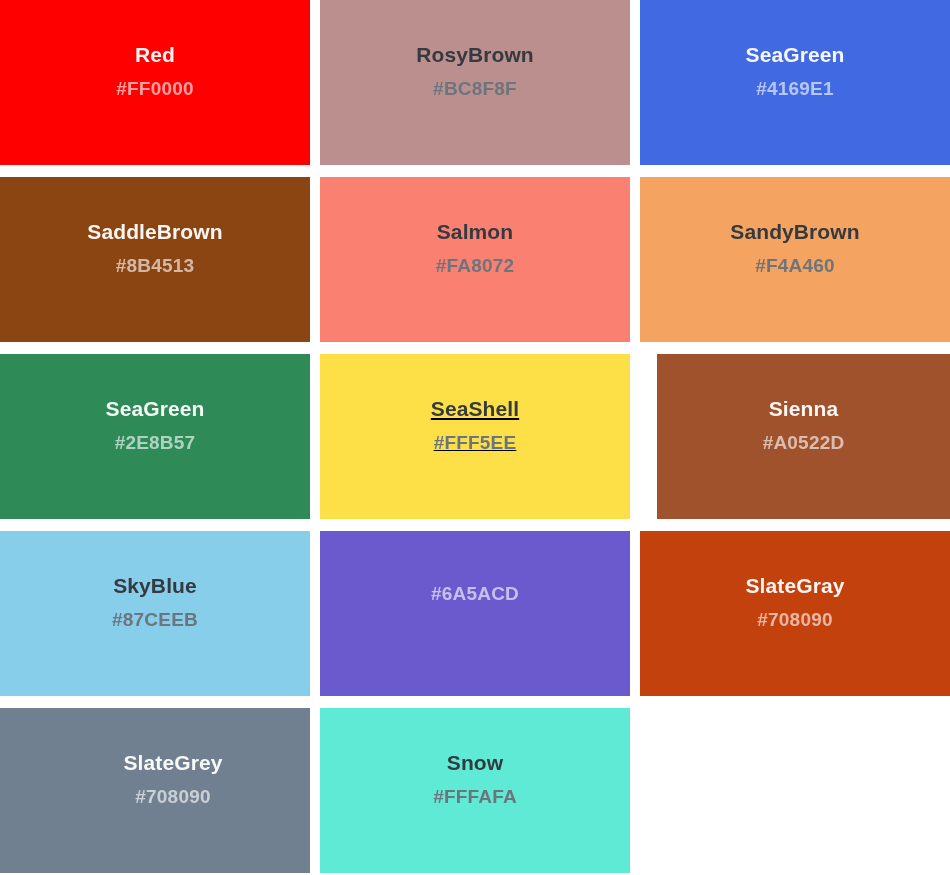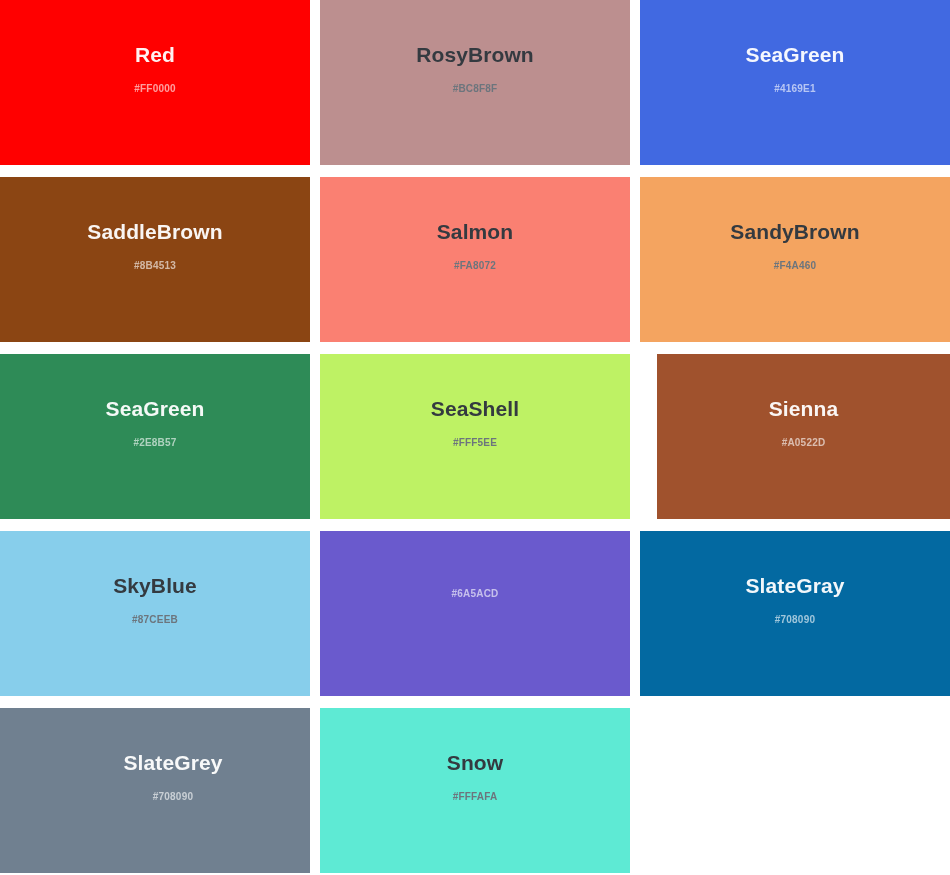--- a/index.html
+++ b/index.html
@@ -37,21 +37,21 @@
     display: block;
     font-size: 21px;
     font-weight: bold;
     line-height: 26px;
     letter-spacing: 0.1px;
   }
 
   .swatch-hex {
     display: block;
     margin-top: 11px;
-    font-size: 10px;
+    font-size: 19px;
     font-weight: bold;
     line-height: 19px;
     letter-spacing: 0.2px;
   }
 
   
   .swatch.on-dark .swatch-name { color: rgba(255, 255, 255, 0.95); }
   .swatch.on-dark .swatch-hex  { color: rgba(255, 255, 255, 0.62); }
 
   
@@ -83,36 +83,36 @@
       <span class="swatch-hex">#FA8072</span>
     </div>
     <div class="swatch on-light" style="background-color: rgb(244, 164, 96);">
       <span class="swatch-name">SandyBrown</span>
       <span class="swatch-hex">#F4A460</span>
     </div>
     <div class="swatch on-dark" style="background-color: rgb(46, 139, 87);">
       <span class="swatch-name">SeaGreen</span>
       <span class="swatch-hex">#2E8B57</span>
     </div>
-    <div class="swatch on-light" style="background-color: #bef264;">
+    <div class="swatch on-light" style="background-color: #fde047; text-decoration: underline;">
       <span class="swatch-name">SeaShell</span>
       <span class="swatch-hex">#FFF5EE</span>
     </div>
     <div class="swatch on-dark" style="background-color: rgb(160, 82, 45); margin-left: 17px;">
       <span class="swatch-name">Sienna</span>
       <span class="swatch-hex">#A0522D</span>
     </div>
     <div class="swatch on-light" style="background-color: rgb(135, 206, 235);">
       <span class="swatch-name">SkyBlue</span>
       <span class="swatch-hex">#87CEEB</span>
     </div>
     <div class="swatch on-dark" style="background-color: rgb(106, 90, 205);">
       <span class="swatch-hex">#6A5ACD</span>
     </div>
-    <div class="swatch on-dark" style="background-color: #0369a1;">
+    <div class="swatch on-dark" style="background-color: #c2410c;">
       <span class="swatch-name">SlateGray</span>
       <span class="swatch-hex">#708090</span>
     </div>
     <div class="swatch on-dark" style="background-color: rgb(112, 128, 144); padding-left: 36px;">
       <span class="swatch-name">SlateGrey</span>
       <span class="swatch-hex">#708090</span>
     </div>
     <div class="swatch on-light" style="background-color: #5eead4;">
       <span class="swatch-name">Snow</span>
       <span class="swatch-hex">#FFFAFA</span>

